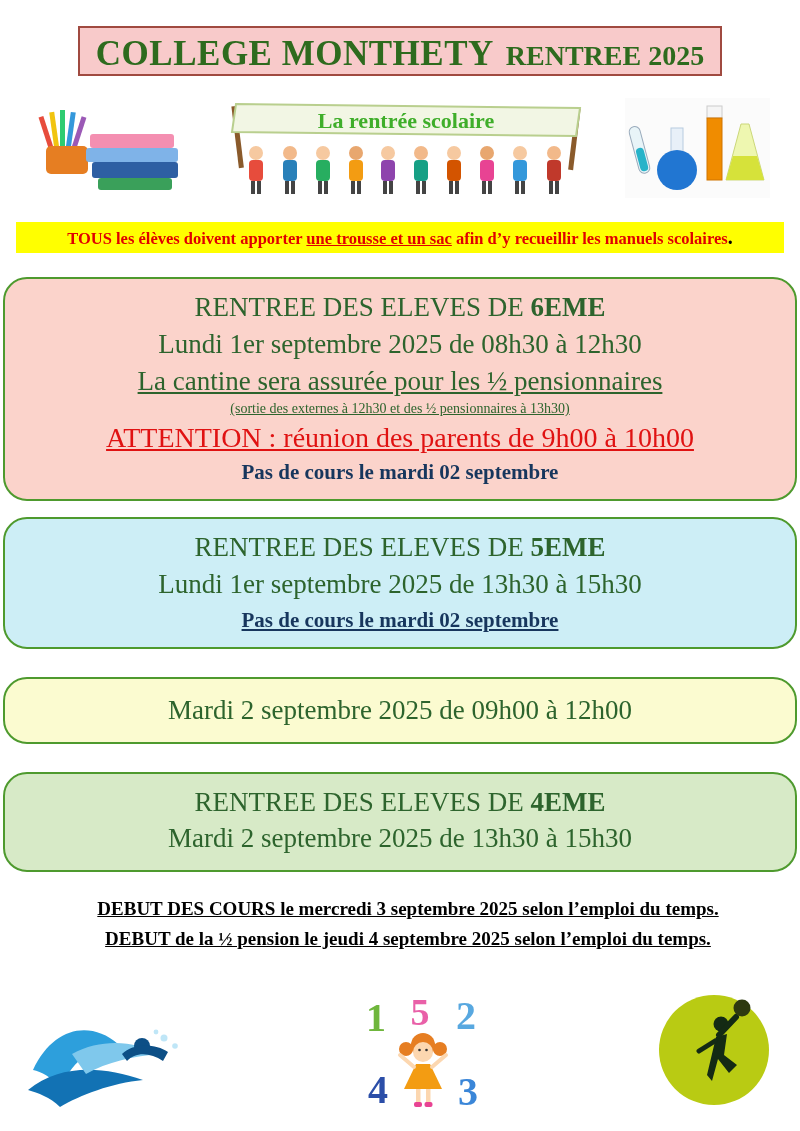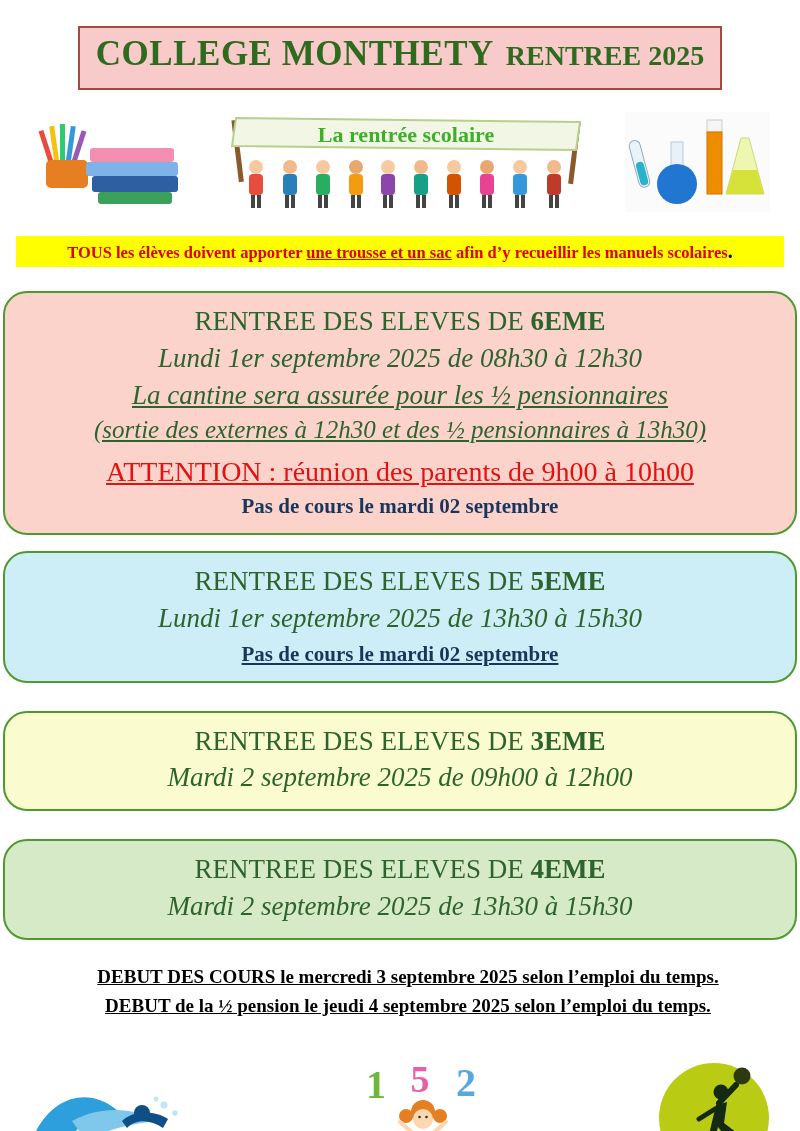--- a/index.html
+++ b/index.html
@@ -4,21 +4,21 @@
 <title>College Monthety Rentree 2025</title>
 <style>
   * { margin: 0; padding: 0; box-sizing: border-box; }
   html, body { background: #888; }
   .page {
     width: 800px; height: 1131px; margin: 0 auto; background: #ffffff;
     font-family: "Liberation Serif", serif; position: relative; overflow: hidden;
   }
   
   .title-banner {
-    margin: 26px auto 0; width: 644px; height: 64px;
+    margin: 26px auto 0; width: 644px; height: 50px;
     background: var(--title-bg, #f8caca);
     border: 2px solid var(--title-border, #a04a40);
     display: flex; align-items: baseline; justify-content: center; gap: 12px;
     padding-top: 6px;
   }
   .title-main { font-size: 35px; font-weight: bold; color: var(--title-green, #2e6b1e); letter-spacing: 0.5px; }
   .title-sub  { font-size: 28px; font-weight: bold; color: var(--title-green, #2e6b1e); }
 
   
   .images-row {
@@ -44,26 +44,26 @@
     border-radius: 24px; text-align: center;
     padding: 12px 8px 14px;
     color: var(--box-green, #2d642d);
   }
   .box-1 { background: var(--box1-bg, #fbd3cb); }
   .box-2 { background: var(--box2-bg, #cdeef6); margin-top: 16px; }
   .box-3 { background: var(--box3-bg, #fbfbd0); margin-top: 28px; }
   .box-4 { background: var(--box4-bg, #d7eac7); margin-top: 28px; }
   .box .heading { font-size: 27px; line-height: 1.25; }
   .box .grade { font-weight: bold; }
-  .box .line { font-size: 27px; line-height: 1.25; margin-top: 3px; font-style: italic; }
+  .box .line { font-size: 27px; line-height: 1.25; margin-top: 3px; }
   .box .ul { text-decoration: underline; }
-  .box .small { font-size: 25px; margin-top: 2px; }
+  .box .small { font-size: 14px; margin-top: 2px; }
   .box .attention {
     color: var(--attention-red, #e01212); font-size: 28px;
-    text-decoration: underline; margin-top: 9px; line-height: 1.2;
+    text-decoration: underline; margin-top: 3px; line-height: 1.2;
   }
   .box .navy { color: var(--navy, #17365d); font-weight: bold; font-size: 21px; margin-top: 6px; }
   .box .navy.ul { text-decoration: underline; }
 
   
   .footer-lines { margin-top: 22px; text-align: center; color: #000; }
   .footer-line { font-weight: bold; font-size: 19px; text-decoration: underline; line-height: 1.55; padding-left: 16px; }
 
   
   .bottom-row {
@@ -205,21 +205,20 @@
     <div class="navy">Pas de cours le mardi 02 septembre</div>
   </div>
 
   <div class="box box-2">
     <div class="heading"><span>RENTREE DES ELEVES DE </span><span class="grade">5EME</span></div>
     <div class="line">Lundi 1er septembre 2025 de 13h30 à 15h30</div>
     <div class="navy ul">Pas de cours le mardi 02 septembre</div>
   </div>
 
   <div class="box box-3">
-    <div class="heading"><span>RENTREE DES ELEVES DE </span><span class="grade">3EME</span></div>
     <div class="line">Mardi 2 septembre 2025 de 09h00 à 12h00</div>
   </div>
 
   <div class="box box-4">
     <div class="heading"><span>RENTREE DES ELEVES DE </span><span class="grade">4EME</span></div>
     <div class="line">Mardi 2 septembre 2025 de 13h30 à 15h30</div>
   </div>
 
   <div class="footer-lines">
     <div class="footer-line">DEBUT DES COURS le mercredi 3 septembre 2025 selon l’emploi du temps.</div>

